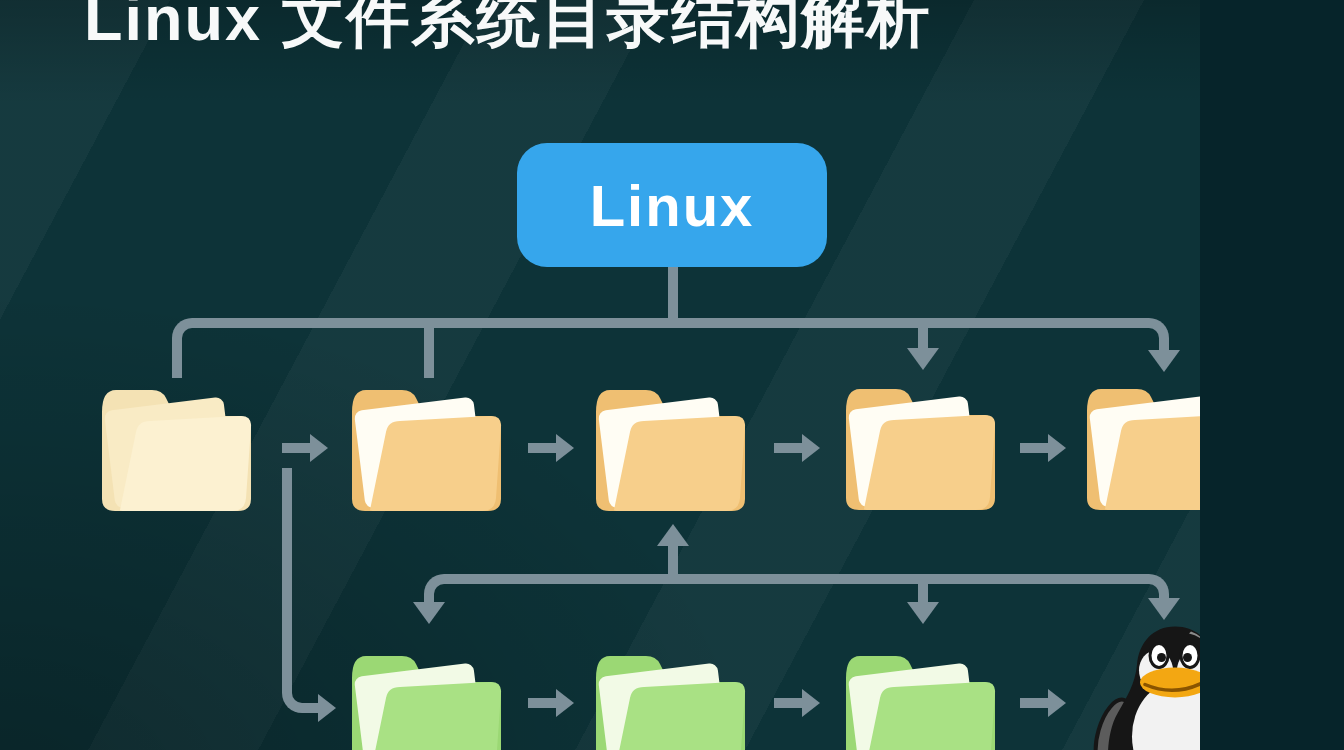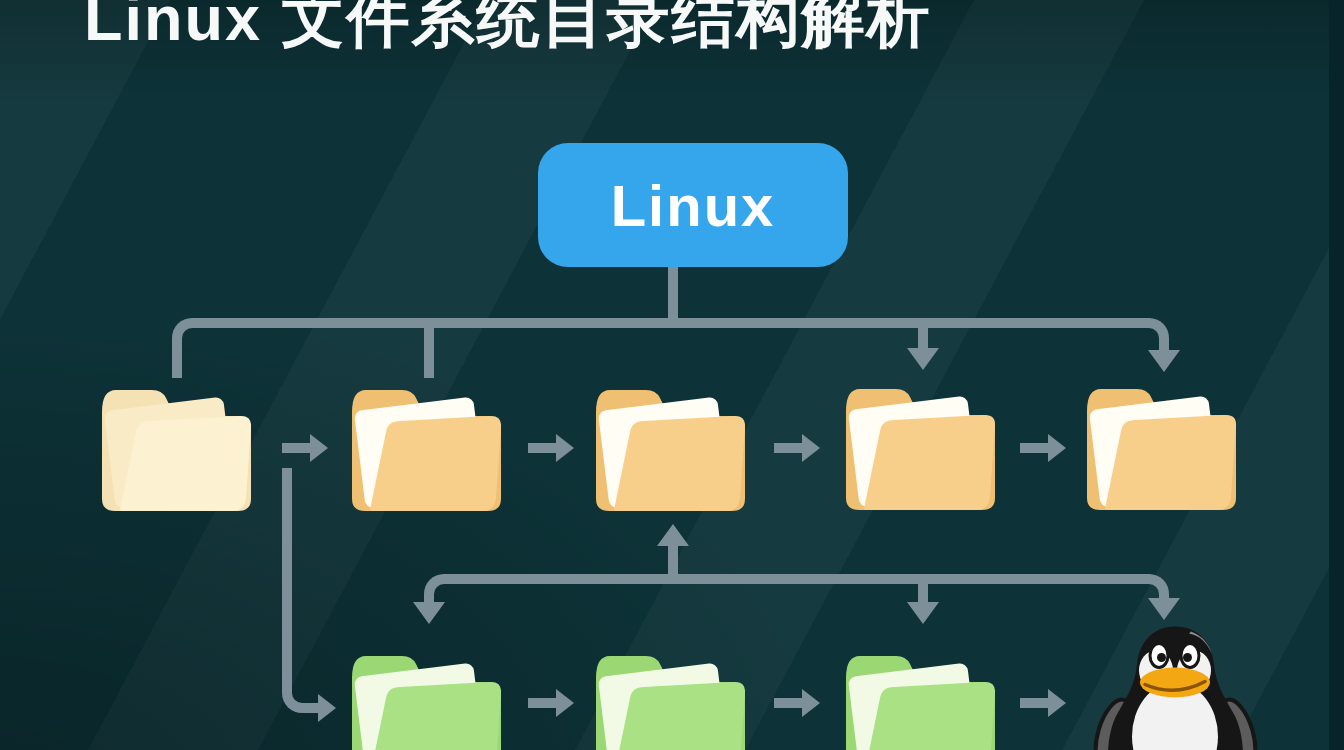--- a/index.html
+++ b/index.html
@@ -1,18 +1,18 @@
 <!DOCTYPE html>
 <html style="--c-background: #0d3338; --c-background_streak: rgba(255,255,255,0.035); --c-title_text: #f7f9f9; --c-root_box_bg: #36a6ec; --c-root_box_text: #ffffff; --c-connector: #7d909a; --c-cream_back: #f4e2b4; --c-cream_paper: #f9ebc5; --c-cream_front: #fcf1d1; --c-orange_back: #efbf72; --c-orange_paper: #fffdf4; --c-orange_front: #f7cf8b; --c-green_back: #9bd874; --c-green_paper: #f2fae6; --c-green_front: #a9e184; --c-tux_body: #161616; --c-tux_belly: #f2f2f2; --c-tux_beak: #f3a712; --c-tux_beak_line: #8a5400; --c-tux_flipper: #5c5c5c;"><head>
 <meta charset="utf-8">
 <style>
   * { margin:0; padding:0; box-sizing:border-box; }
   html,body { background:#06242a; }
   .page {
-    position:relative; width:1329px; height:750px; overflow:hidden;
+    position:relative; width:1200px; height:750px; overflow:hidden;
     background: var(--c-background);
     font-family:"Liberation Sans", sans-serif;
     text-decoration:underline;
   }
   .page::before {
     content:''; position:absolute; inset:0; z-index:0; pointer-events:none;
     background:
       linear-gradient(180deg, rgba(0,0,0,0.20), rgba(0,0,0,0) 14%),
       radial-gradient(ellipse at 0% 105%, rgba(0,0,0,0.28), rgba(0,0,0,0) 45%),
       repeating-linear-gradient(118deg,
@@ -22,21 +22,21 @@
 
   
   .title {
     position:absolute; left:84px; top:-24px; z-index:3;
     font-size:63px; font-weight:900; letter-spacing:2px;
     color:var(--c-title_text); white-space:nowrap;
   }
 
   
   .root-box {
-    position:absolute; left:538px; top:143px; width:310px; height:124px; z-index:2;
+    position:absolute; left:517px; top:143px; width:310px; height:124px; z-index:2;
     background:var(--c-root_box_bg); border-radius:30px;
     display:flex; align-items:center; justify-content:center;
   }
   .root-box span {
     color:var(--c-root_box_text); font-size:58px; font-weight:800; letter-spacing:2px;
   }
 
   
   .seg { position:absolute; background:var(--c-connector); z-index:1; }
   .elb { position:absolute; z-index:1; }

